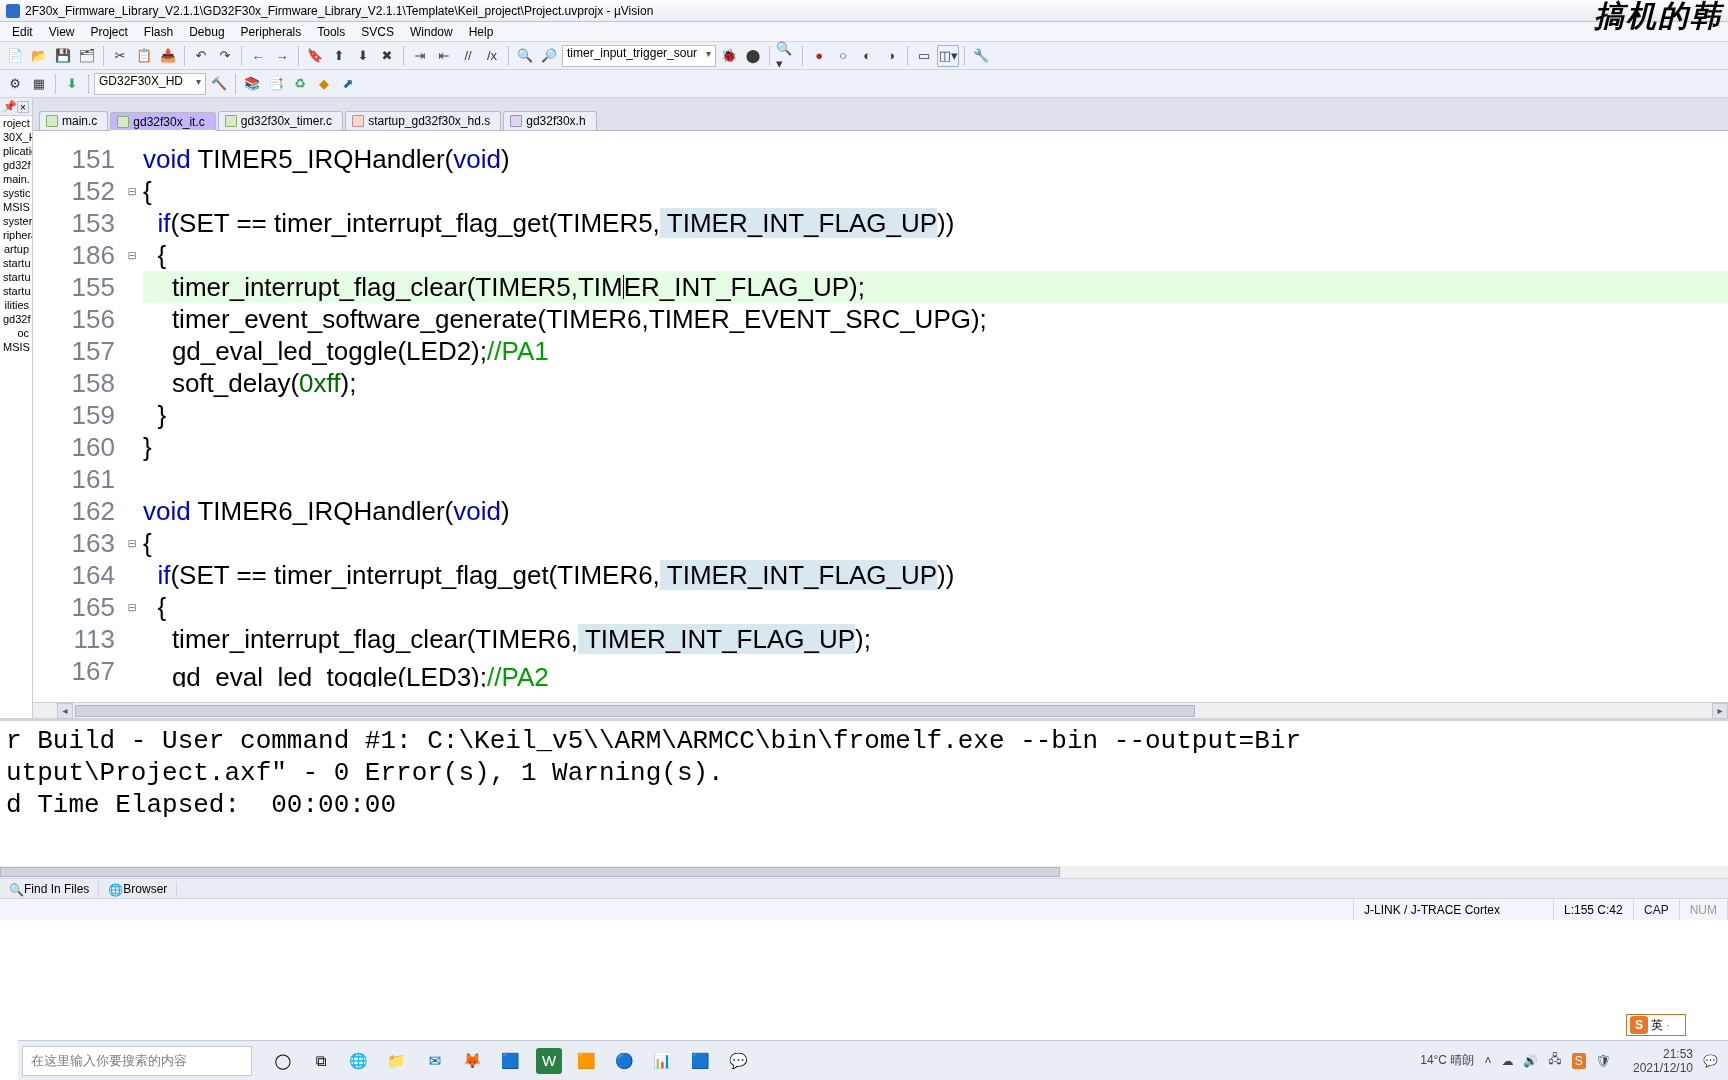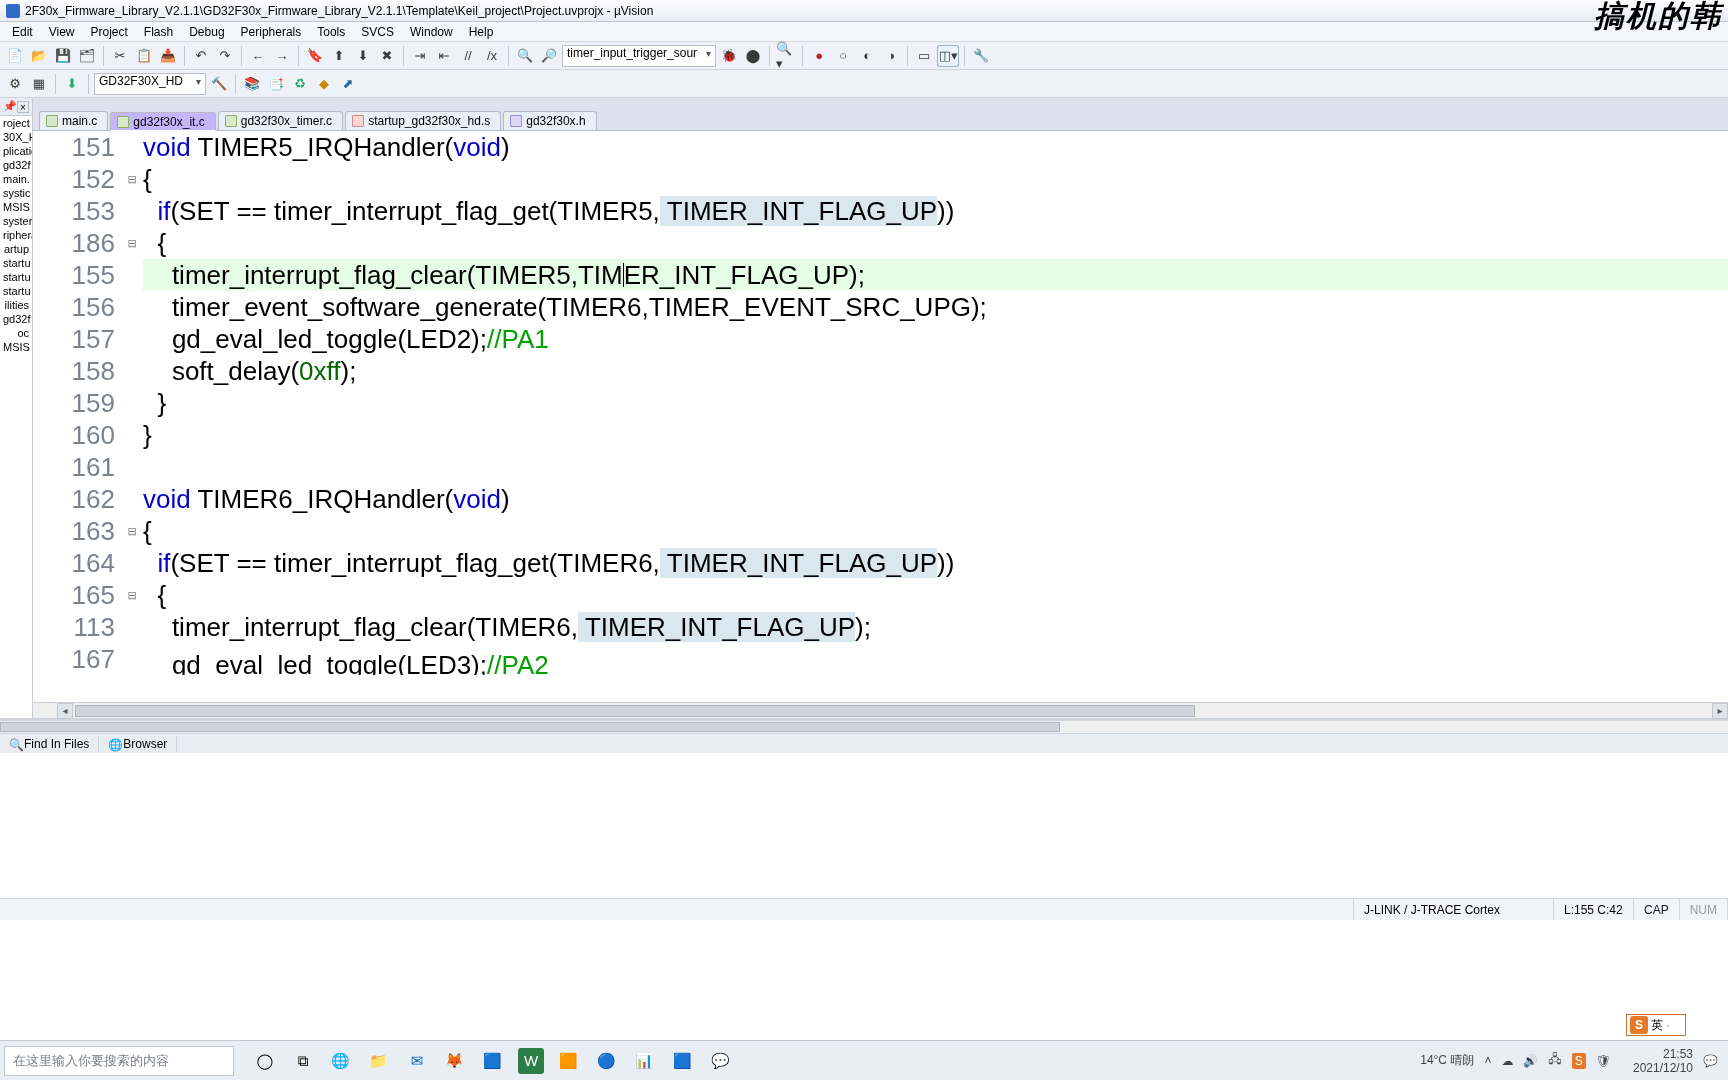--- a/index.html
+++ b/index.html
@@ -27,21 +27,21 @@
 .editor-area { flex:1; display:flex; flex-direction:column; background:#fff;}
 .file-tabs { height:33px; background:#dde2ec; display:flex; align-items:flex-end; border-bottom:1px solid #b5bac5; padding-left:6px;}
 .ftab { display:flex; align-items:center; gap:4px; padding:2px 10px 2px 6px; font-size:12px; background:#eaeef6; border:1px solid #b5bac5; border-bottom:none; margin-right:2px; border-radius:3px 3px 0 0; height:19px;}
 .ftab.active { background:#c4b5fd; border-bottom:1px solid #fff; position:relative; top:1px;}
 .f-ico { width:12px; height:12px; border-radius:1px;}
 .f-c  { background:#d7e9c9; border:1px solid #88b060;}
 .f-s  { background:#f7d6d6; border:1px solid #cc8a8a;}
 .f-h  { background:#dcd6f4; border:1px solid #9a8ed0;}
 
 .code { flex:1; overflow:auto; font-family:Consolas,"Courier New",monospace; font-size:26px; line-height:32px; position:relative; color:#000; }
-.code-inner { display:flex; }
+.code-inner { display:flex;margin-top:12px; }
 .gutter { width:92px; text-align:right; padding-right:10px; color:#7a8290; user-select:none; }
 .gutter div { height:32px; }
 .fold-col { width:14px; background:#fff; border-right:0; }
 .fold-col div { height:32px; display:flex; align-items:center; justify-content:center; font-size:11px; color:#7d8490;}
 .src { flex:1; white-space:pre; padding-left:4px;}
 .src div { height:32px; }
 .kw { color:#0000c8; }
 .num { color:#006800; }
 .cm { color:#00a000; }
 .hl-line { background:#e4fde4; }
@@ -59,21 +59,21 @@
 .output-tabs { height:20px; background:#e9ecf3; border-top:1px solid #cfd4dd; display:flex; align-items:center; font-size:12px;}
 .otab { display:flex; align-items:center; gap:3px; padding:1px 9px; border-right:1px solid #cfd4dd;}
 .otab .oico { width:12px; height:12px;}
 .oscroll { height:12px; background:#efefef; position:relative;}
 .oscroll .thumb { position:absolute; left:0; top:1px; height:10px; width:1060px; background:#cfd4dd; border:1px solid #aeb5c0;}
 
 .statusbar { height:22px; background:#f2f4f9; border-top:1px solid #cfd4dd; display:flex; align-items:center; font-size:12px; position:relative;}
 .status-seg { padding:0 10px; border-right:1px solid #d3d7df; height:100%; display:flex; align-items:center;}
 .status-seg.wide { flex:1;}
 
-.taskbar { position:absolute; left:0; right:0; bottom:0; height:40px; background:#e9eef4; display:flex; align-items:center; border-top:1px solid #c4cad4;}
+.taskbar { position:absolute; left:18px; right:0; bottom:0; height:40px; background:#e9eef4; display:flex; align-items:center; border-top:1px solid #c4cad4;}
 .tb-search { height:30px; width:230px; margin-left:4px; background:#fff; border:1px solid #c4cad4; color:#7a7f88; font-size:13px; padding:0 8px; display:flex; align-items:center;}
 .task-icons { display:flex; align-items:center; gap:12px; margin-left:18px;}
 .ticon { width:26px; height:26px; border-radius:3px; display:flex; align-items:center; justify-content:center; font-size:15px;}
 .tray { margin-left:auto; display:flex; align-items:center; gap:10px; padding-right:10px; font-size:12px; color:#444;}
 .tray .clock { text-align:right; line-height:14px; font-size:12px; margin-left:12px;}
 
 .ime-float { position:absolute; right:42px; bottom:44px; width:60px; height:22px; background:#fff; border:1px solid #cc7030; display:flex; align-items:center; font-size:12px;}
 .ime-float .sogou { width:18px; height:18px; background:#e67828; border-radius:3px; margin:0 3px; color:#fff; text-align:center; font-weight:bold; line-height:18px; font-size:12px;}
 </style>
 </head>
@@ -254,20 +254,23 @@
     </div>
     <div class="hscroll">
       <div class="btn l">◂</div>
       <div class="thumb"></div>
       <div class="btn r">▸</div>
     </div>
   </div>
 </div>
 
 <div class="output-wrap">
+  <div class="output" id="output">r Build - User command #1: C:\Keil_v5\\ARM\ARMCC\bin\fromelf.exe --bin --output=Bir
+utput\Project.axf" - 0 Error(s), 1 Warning(s).
+d Time Elapsed:  00:00:00</div>
   <div class="oscroll">
       <div class="thumb"></div>
     </div>
   <div class="output-tabs" id="output-tabs">
       <div class="otab">
         <span class="oico">🔍</span>
         <span>Find In Files</span>
       </div>
       <div class="otab">
         <span class="oico">🌐</span>

